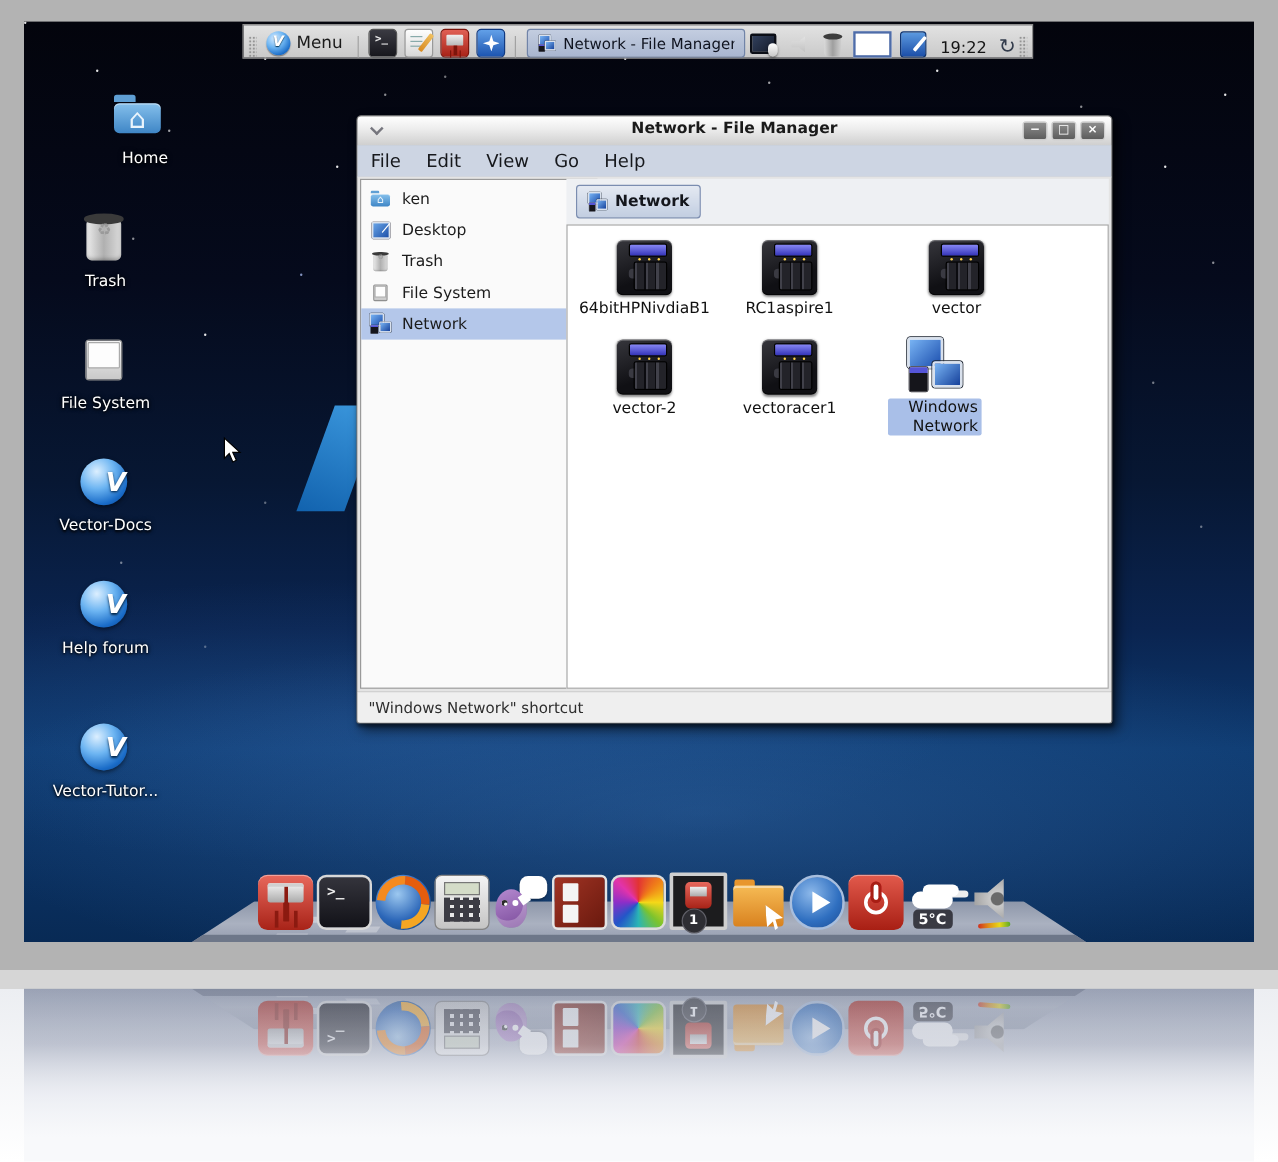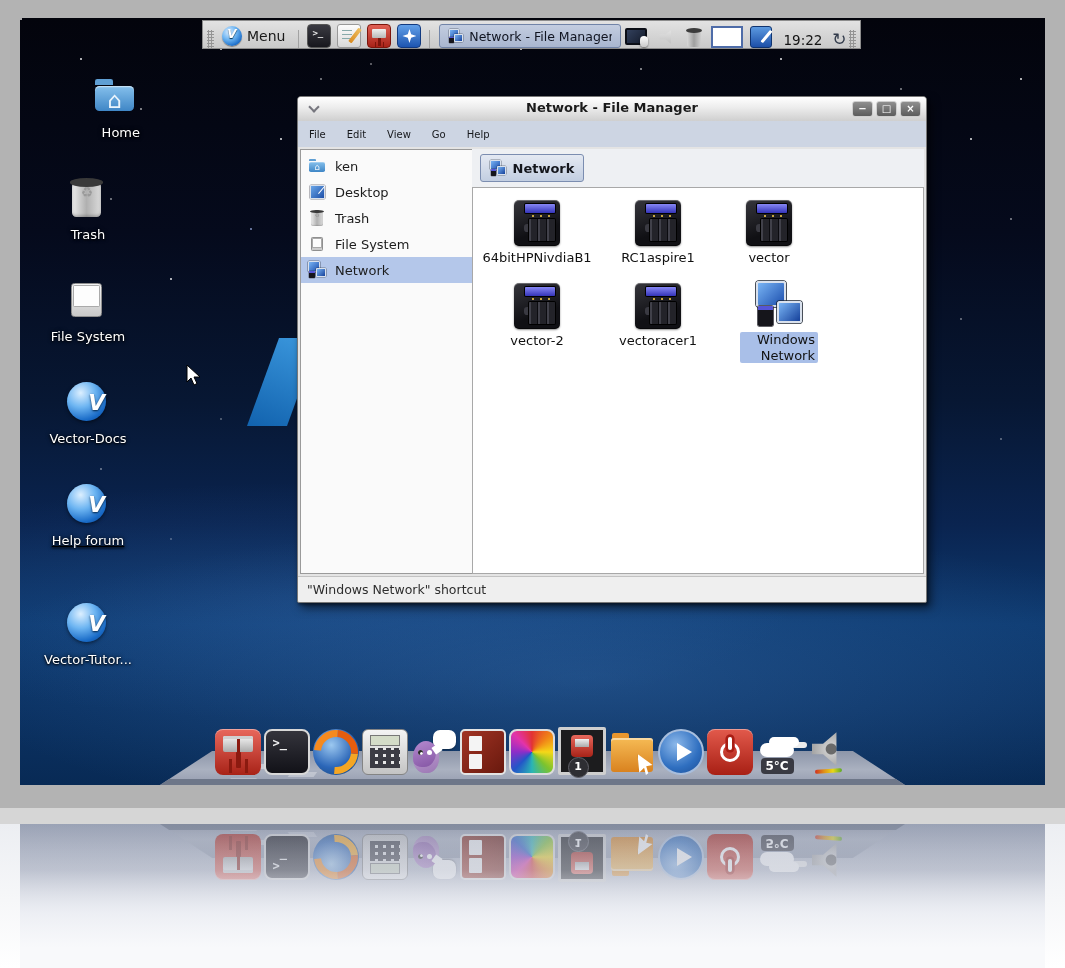--- a/index.html
+++ b/index.html
@@ -116,21 +116,21 @@
   .titlebar{position:absolute;left:0;top:0;right:0;height:24px;border-radius:3px 3px 0 0;
     background:linear-gradient(#ffffff,#ececec 45%,#cfcfcf);border-bottom:1px solid #a8a8a8;}
   .titlebar .title{position:absolute;left:0;right:0;top:3px;text-align:center;font-size:13px;font-weight:bold;color:#1a1a1a;}
   .chev{position:absolute;left:12px;top:6px;width:8px;height:8px;}
   .chev::after{content:"";position:absolute;left:0;top:0;width:6px;height:6px;border-right:2px solid #76767e;border-bottom:2px solid #76767e;transform:rotate(45deg);}
   .wctrls{position:absolute;right:5px;top:4px;display:flex;gap:3px;}
   .wbtn{width:21px;height:16px;border-radius:3px;background:linear-gradient(#8f8f8f,#5c5c5c);border:1px solid #cfcfcf;
     box-sizing:border-box;color:#fff;font-size:10px;line-height:13px;text-align:center;font-weight:bold;}
   .menubar{position:absolute;left:0;right:0;top:24px;height:26px;background:#cdd5e3;border-bottom:1px solid #aab4c8;
     display:flex;align-items:center;gap:21px;padding-left:11px;}
-  .menubar .mitem{font-size:10px;color:#16181c;}
+  .menubar .mitem{font-size:15px;color:#16181c;}
   .wbody{position:absolute;left:0;right:0;top:50px;bottom:26px;background:#e4e4e4;}
   .sidebar{position:absolute;left:2px;top:2px;bottom:2px;width:198px;background:#fafafa;border:1px solid #9a9a9a;box-sizing:border-box;padding-top:3px;}
   .srow{height:26px;display:flex;align-items:center;gap:9px;padding-left:7px;font-size:13px;color:#1c1c1c;}
   .srow.sel{background:#b4c7ea;}
   .srow .sic{font-size:6px;flex:none;}
   .mainpane{position:absolute;left:174px;right:2px;top:2px;bottom:2px;background:#eef0f3;}
   .pathbar{position:absolute;left:0;right:0;top:0;height:38px;}
   .path-btn{position:absolute;left:8px;top:5px;height:28px;display:flex;align-items:center;gap:6px;padding:0 9px;
     background:linear-gradient(#e4e9f2,#c2cee1);border:1px solid #7b8db0;border-radius:3px;box-sizing:border-box;}
   .path-btn .lbl{font-size:13px;font-weight:bold;color:#14161c;}
@@ -252,21 +252,21 @@
     <span class="lbl">Trash</span>
   </div>
   <div class="desk-item" style="top:260px;">
     <span class="iconbox"><span class="i-computer" style="font-size:15px;"></span></span>
     <span class="lbl">File System</span>
   </div>
   <div class="desk-item" style="top:362px;">
     <span class="iconbox"><span class="i-globe" style="font-size:15px;"></span></span>
     <span class="lbl">Vector-Docs</span>
   </div>
-  <div class="desk-item" style="top:464px;text-decoration:underline;">
+  <div class="desk-item" style="top:464px;">
     <span class="iconbox"><span class="i-globe" style="font-size:15px;"></span></span>
     <span class="lbl">Help forum</span>
   </div>
   <div class="desk-item" style="top:583px;">
     <span class="iconbox"><span class="i-globe" style="font-size:15px;"></span></span>
     <span class="lbl">Vector-Tutor...</span>
   </div>
 
   <div class="fm-window">
     <div class="titlebar">
@@ -325,21 +325,21 @@
                 <i></i>
               </span>
             <span class="flbl">64bitHPNivdiaB1</span>
           </div>
           <div class="fcell" style="left:124px;top:12px;">
             <span class="i-nas">
                 <i></i>
               </span>
             <span class="flbl">RC1aspire1</span>
           </div>
-          <div class="fcell" style="left:235px;top:12px;">
+          <div class="fcell" style="left:263px;top:12px;">
             <span class="i-nas">
                 <i></i>
               </span>
             <span class="flbl">vector</span>
           </div>
           <div class="fcell" style="left:3px;top:95px;">
             <span class="i-nas">
                 <i></i>
               </span>
             <span class="flbl">vector-2</span>

